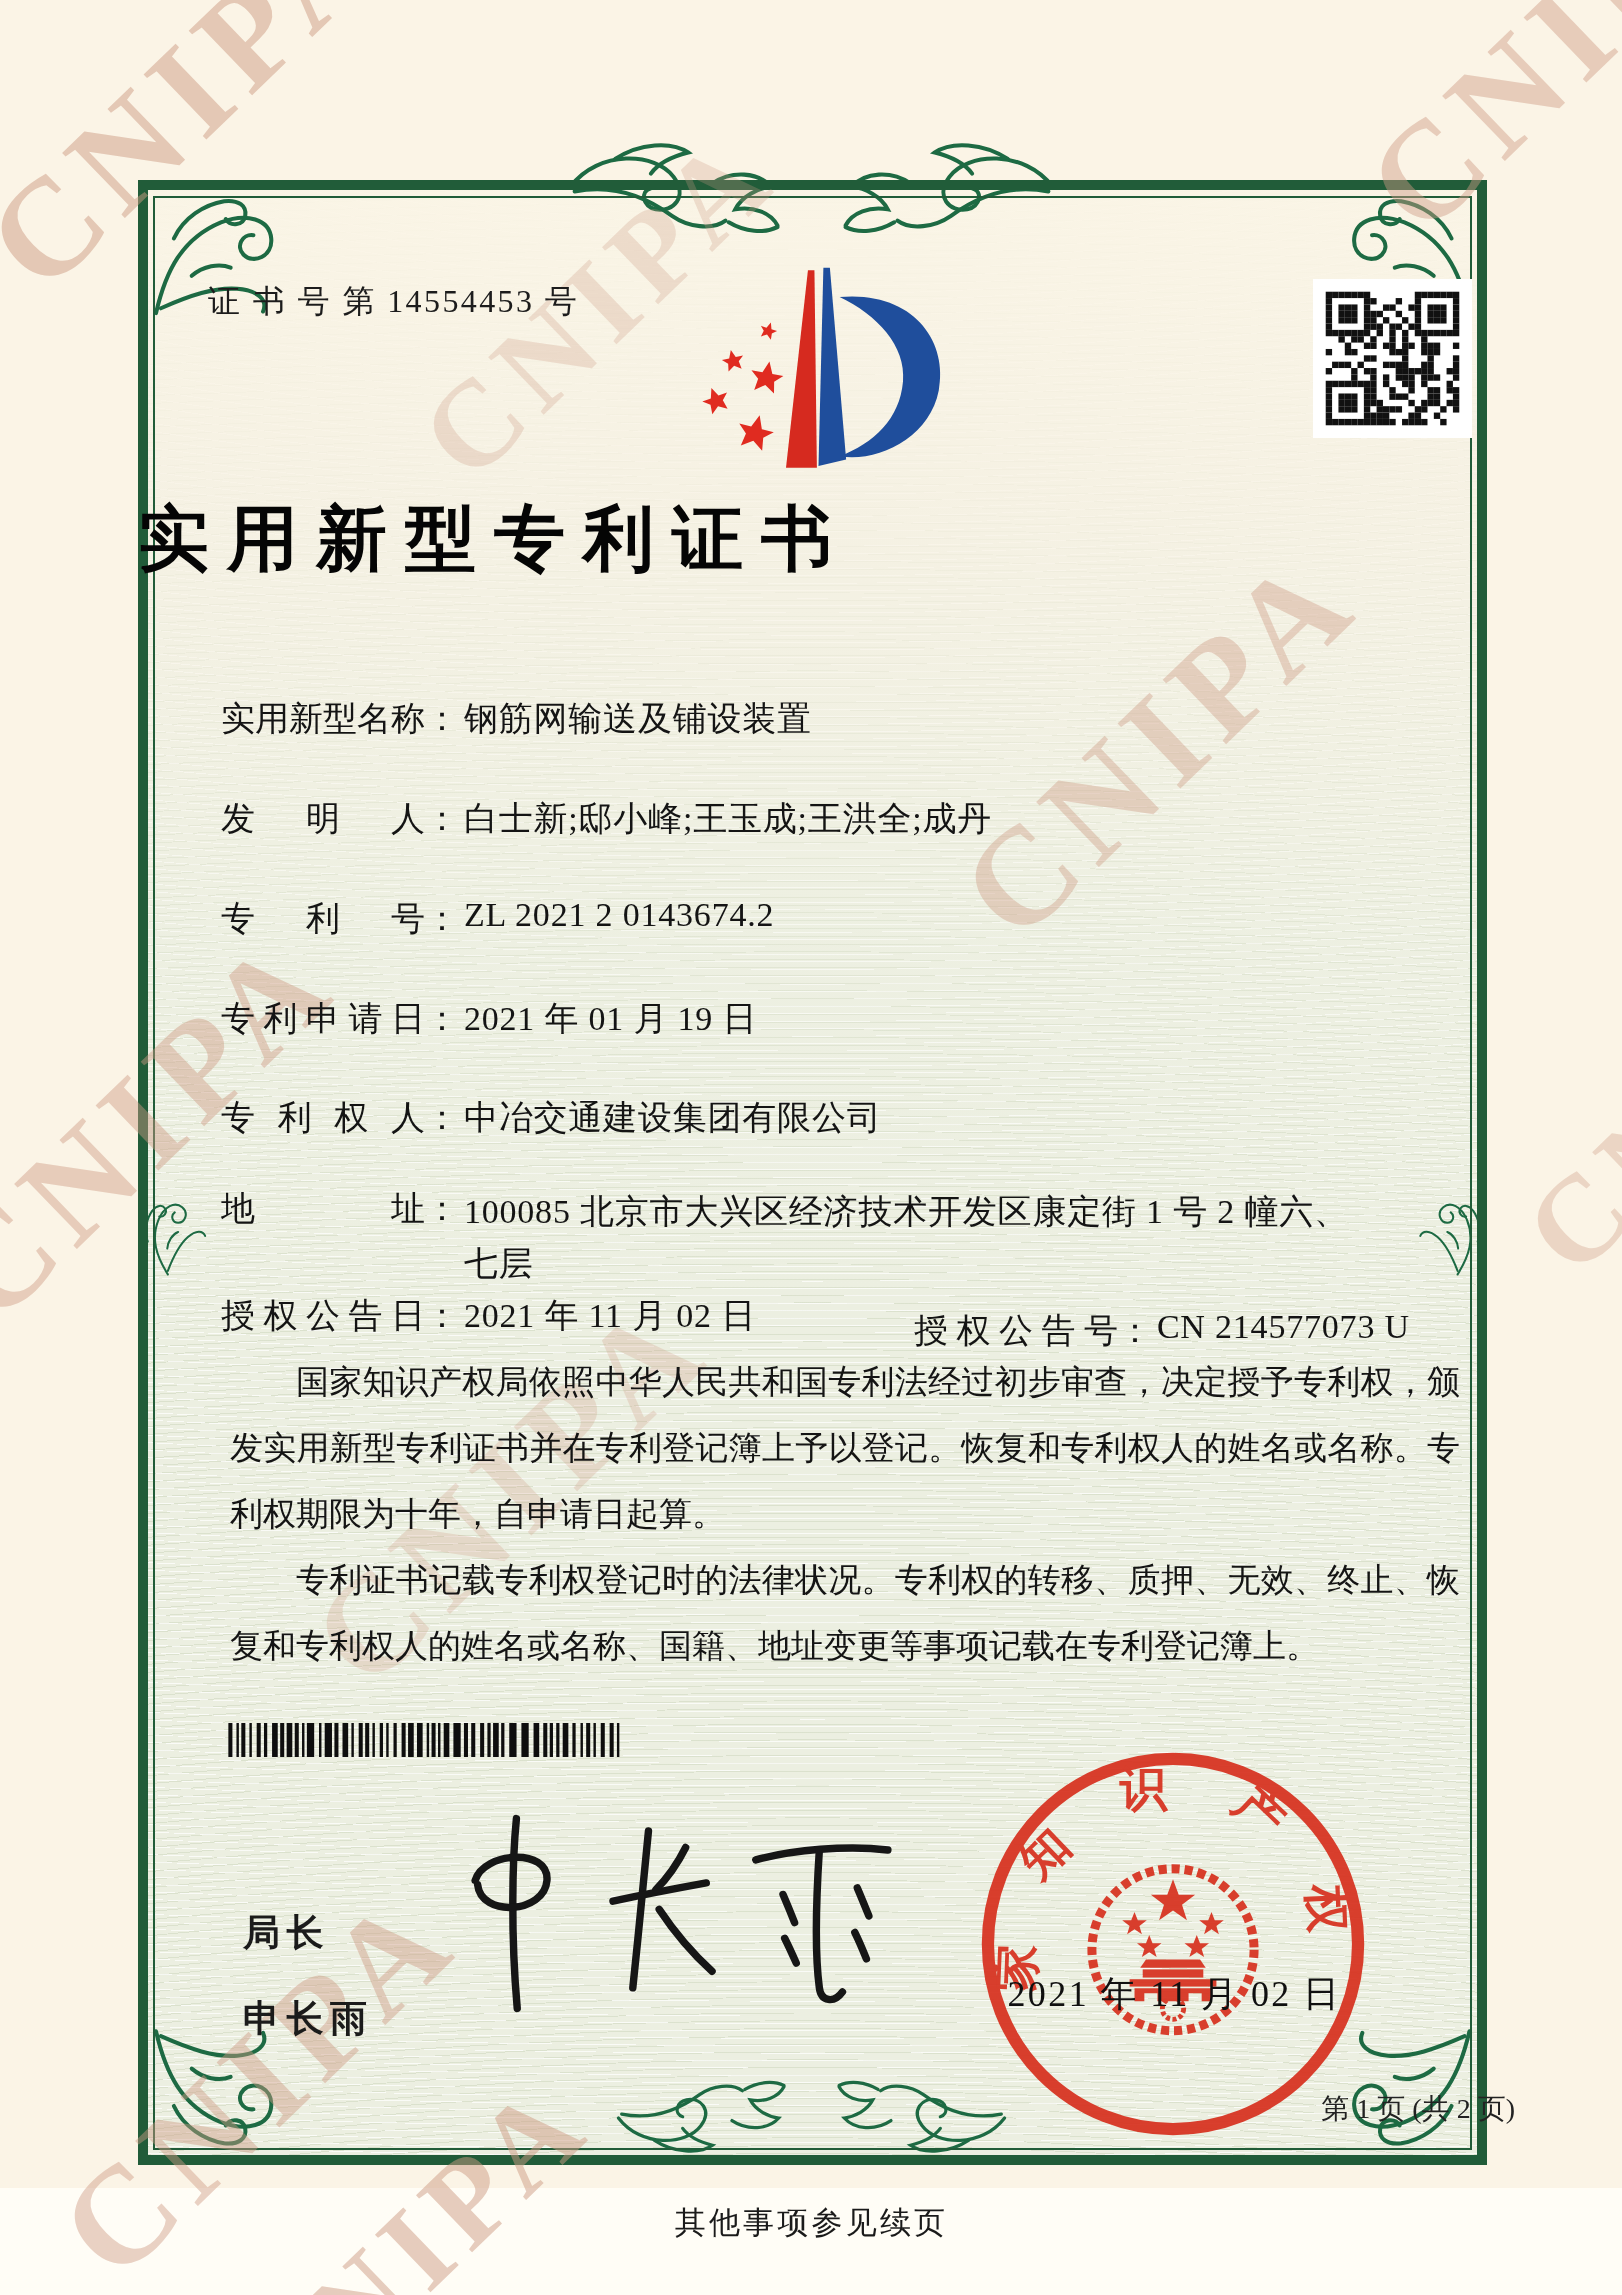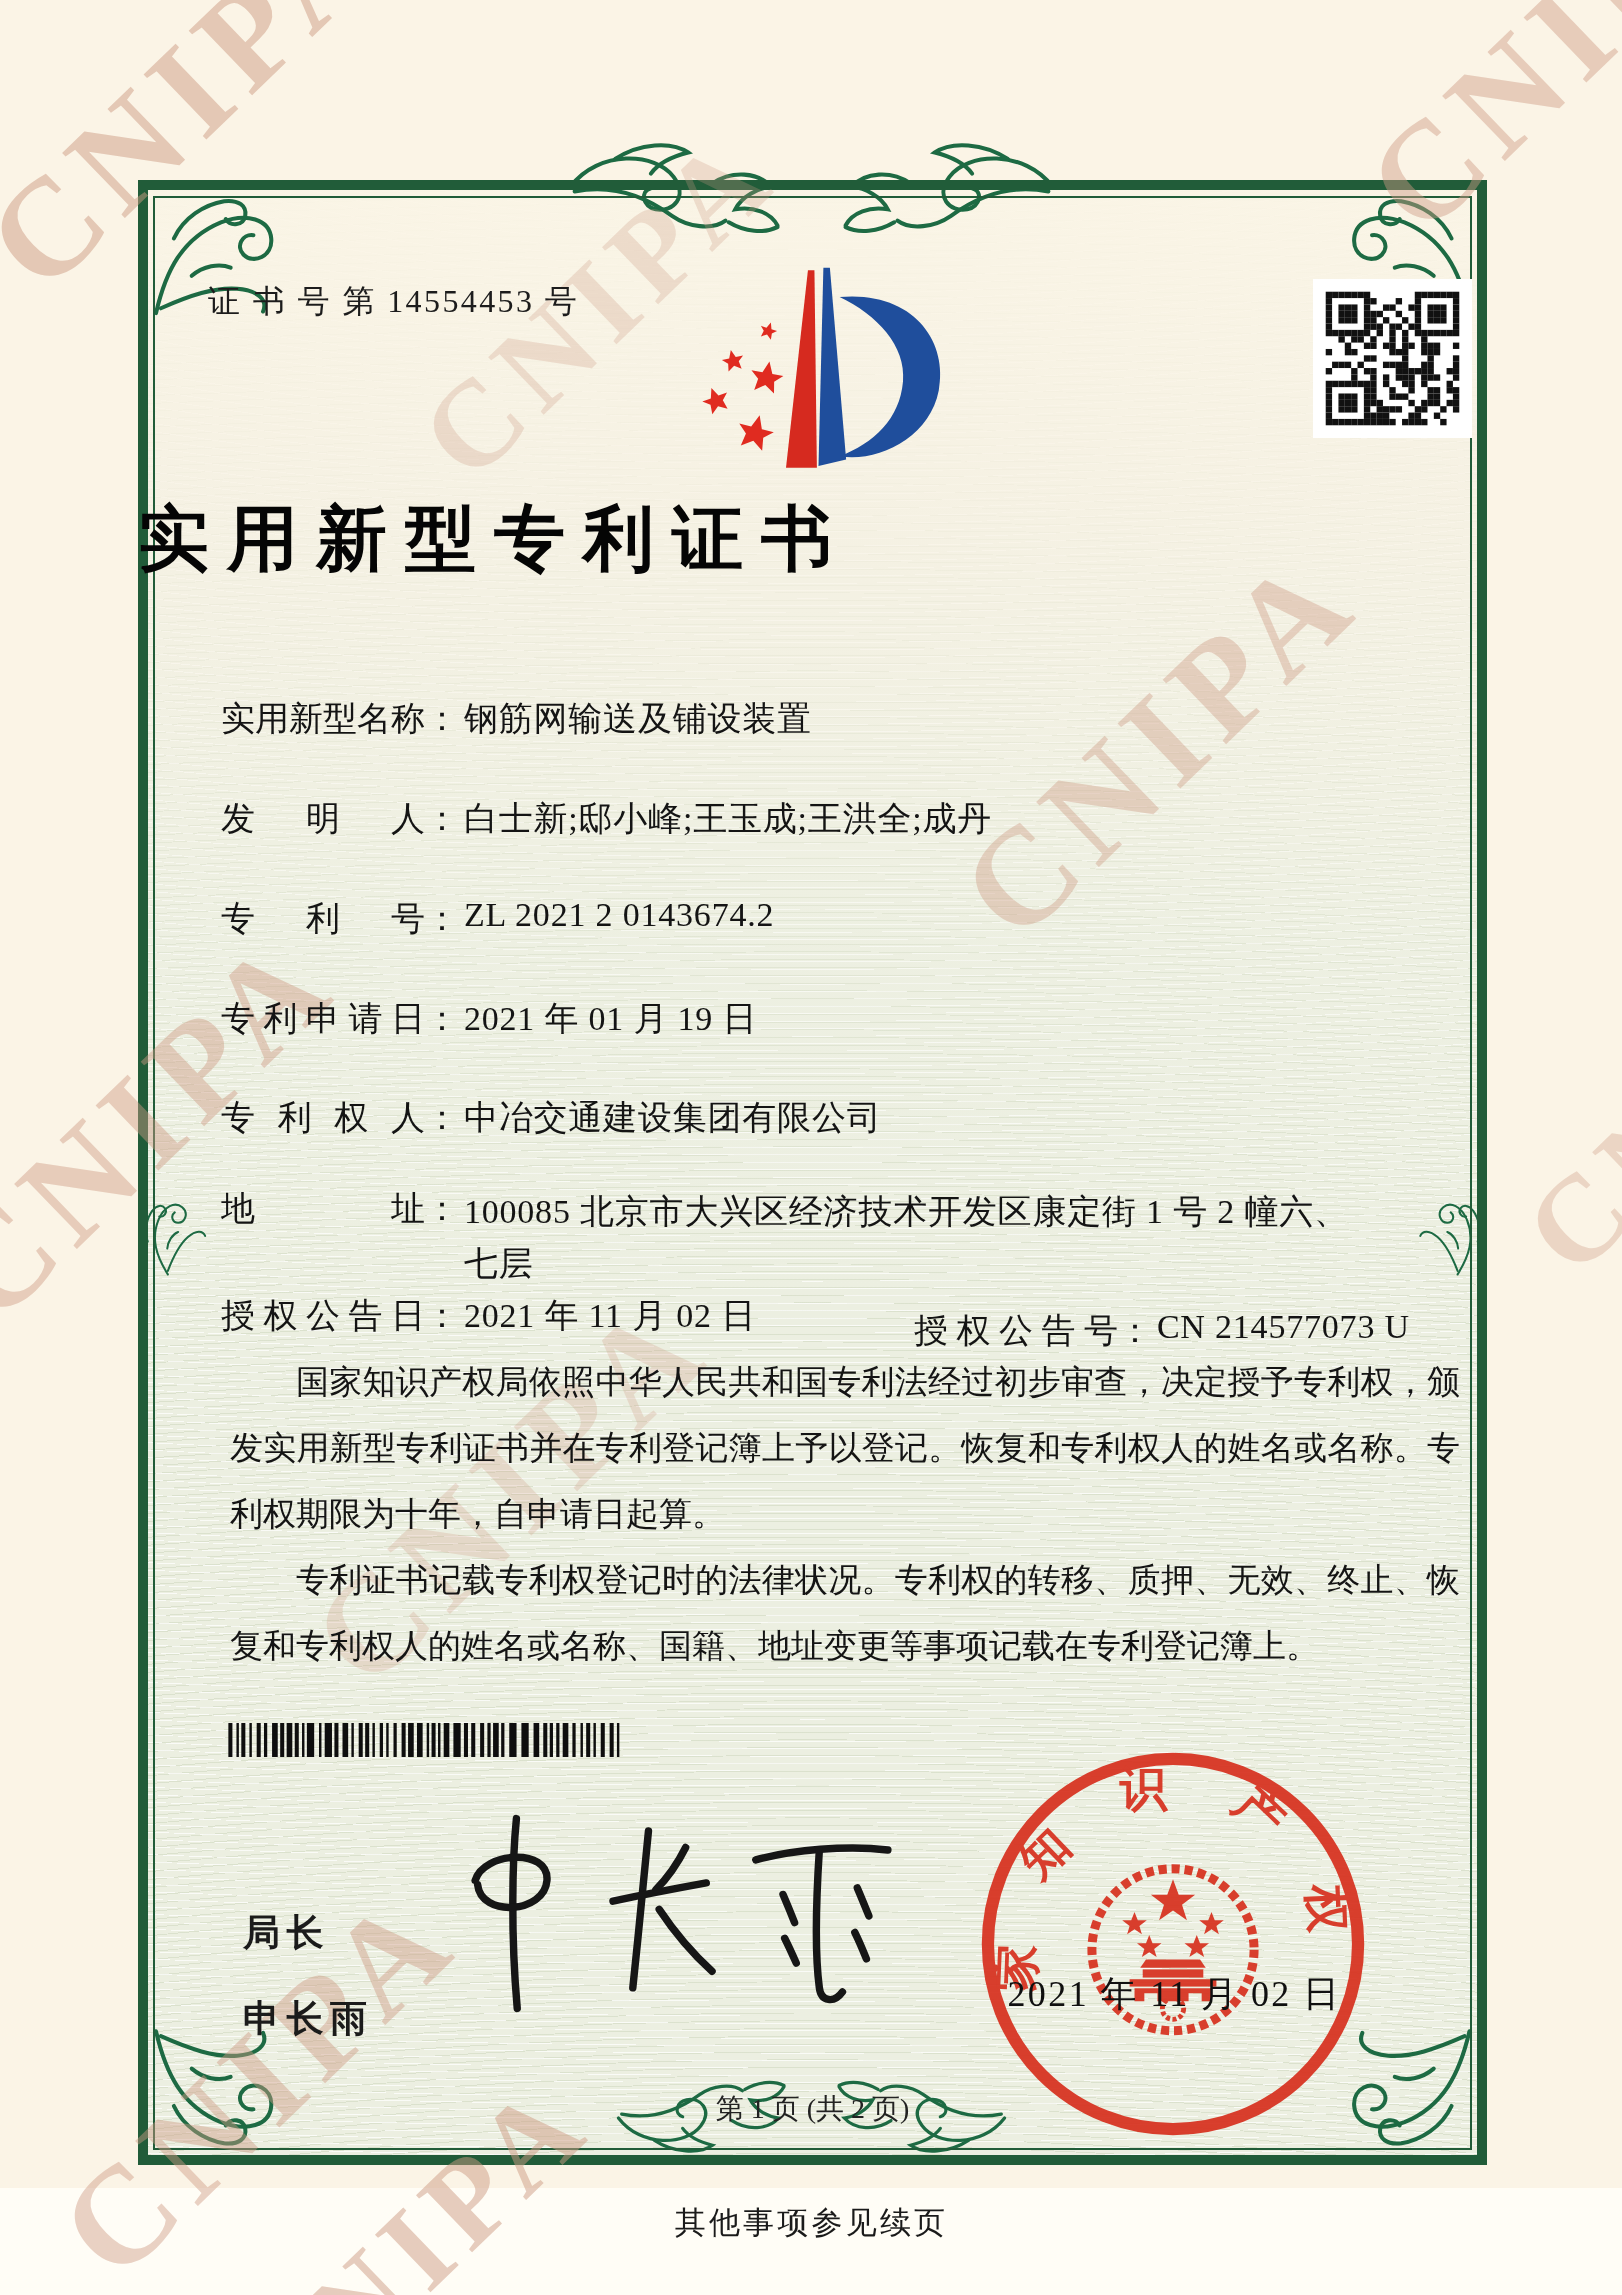--- a/index.html
+++ b/index.html
@@ -60,21 +60,21 @@
   .barcode{position:absolute;left:228px;top:1723px;width:399px;height:34px;}
 
   .director{position:absolute;left:243px;top:1908px;font-family:"Liberation Sans","DejaVu Sans",sans-serif;font-size:37px;font-weight:600;color:#1b1b1b;letter-spacing:6.5px;}
   .director div{margin-bottom:36px;}
 
   .signature{position:absolute;left:438px;top:1800px;width:487px;height:227px;}
 
   .seal{position:absolute;left:974px;top:1745px;width:398px;height:398px;opacity:.93;mix-blend-mode:multiply;}
   .seal-date{position:absolute;left:996px;top:1970px;width:357px;text-align:center;font-size:36px;letter-spacing:2.4px;color:#101010;z-index:5;}
 
-  .page-info{position:absolute;left:138px;top:2090px;width:1349px;text-align:center;font-size:28px;color:#222;}
+  .page-info{position:absolute;left:138px;top:2090px;width:1349px;text-align:right;font-size:28px;color:#222;padding-left:28px;}
 
   .bottom-strip{position:absolute;left:0;top:2188px;width:1623px;height:108px;background:#fffdf6;z-index:2;}
   .continuation{position:absolute;left:0;top:2202px;width:1623px;text-align:center;font-size:31px;color:#1a1a1a;z-index:4;letter-spacing:3.2px;}
 </style>
 </head>
 <body>
 
 <div class="page">
 
   <div class="frame-bg"></div>

